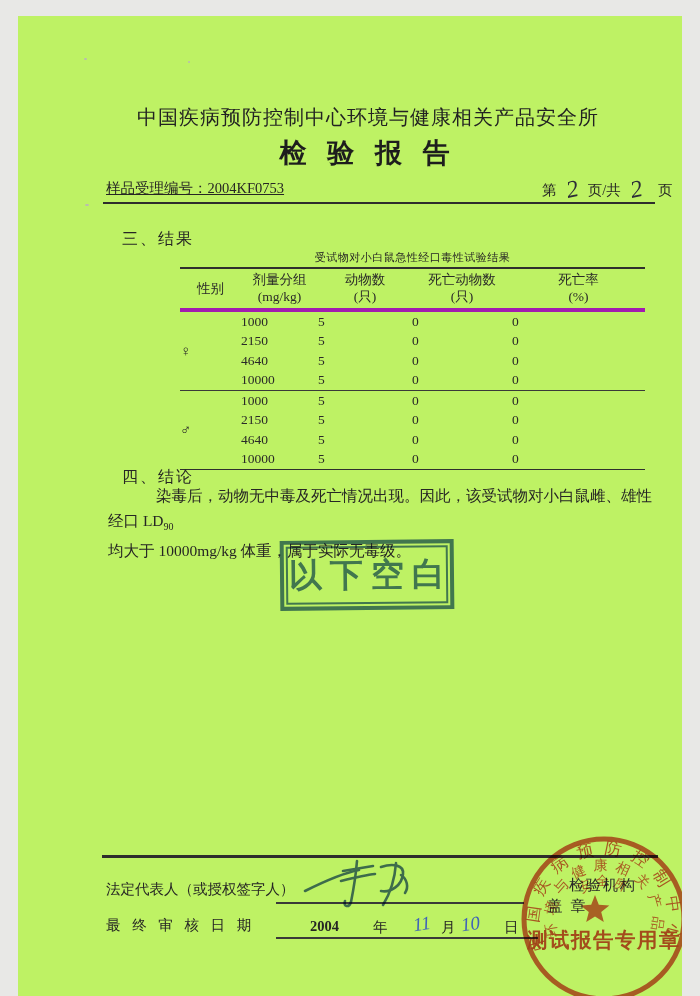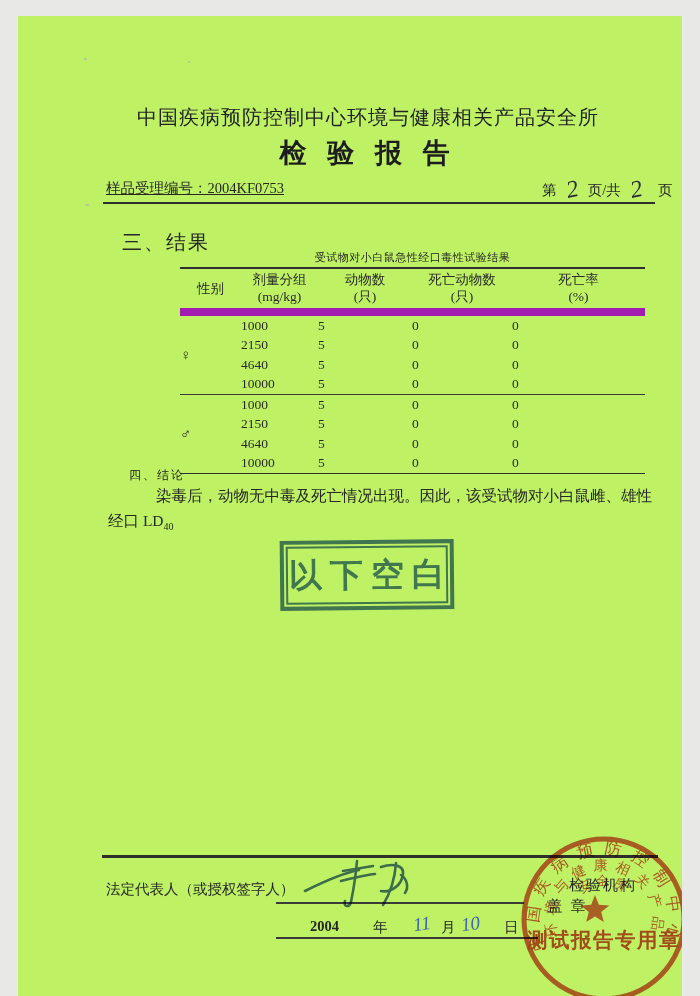--- a/index.html
+++ b/index.html
@@ -15,34 +15,34 @@
   .report-title{top:119px;left:0;width:700px;text-align:center;font-size:27px;font-weight:bold;letter-spacing:7px;color:#1d1d1d;}
   
   .sample-no{top:163px;left:88px;font-size:14.5px;text-decoration:underline;}
   .page-indicator{top:158px;left:524px;font-size:14.5px;white-space:nowrap;}
   .hand{font-style:italic;color:#2c2d38;display:inline-block;}
   .hand-page{font-size:24px;transform:rotate(-12deg) translateY(2px);margin:0 6px;font-weight:500;}
   .hand-blue{color:#3f63b8;font-size:19px;transform:rotate(-8deg);font-weight:500;}
   .rule{background:#2e2e2c;height:2px;}
   .rule-top{top:186px;left:85px;width:552px;}
   
-  .results-heading{top:213px;left:104px;font-size:20px;letter-spacing:2px;}
+  .results-heading{top:213px;left:104px;font-size:16px;letter-spacing:2px;}
   .table-wrap{top:234px;left:162px;width:465px;}
   .table-title{text-align:center;font-size:11px;letter-spacing:.5px;margin-bottom:2px;}
   table{width:100%;border-collapse:collapse;table-layout:fixed;font-size:13.5px;color:#2a2a28;}
   table{border-top:2px solid #2f2f2d;border-bottom:1.5px solid #2f2f2d;}
-  thead tr{border-bottom:8px solid #a21caf;}
+  thead tr{border-bottom:4px solid #a21caf;}
   th{font-weight:normal;padding:2px 0 3px;line-height:17px;vertical-align:middle;}
   td{height:19.5px;padding:0;}
   th{text-align:center;}
   tbody.group-a{border-bottom:1.5px solid #3a3a38;}
   .sex-cell{font-size:15px;}
   .c0{width:61px}.c1{width:77px}.c2{width:94px}.c3{width:100px}.c4{width:133px}
   
-  .conclusion-heading{top:451px;left:111px;font-size:12px;letter-spacing:2px;}
+  .conclusion-heading{top:451px;left:104px;font-size:16px;letter-spacing:2px;}
   .conclusion-p{top:468px;left:90px;width:558px;font-size:15.5px;line-height:24.5px;}
   .conclusion-p .ln1{text-indent:48px;}
   sub{font-size:10px;}
   
   .blank-stamp{
     top:524px;left:262px;width:174px;height:70px;
     border:4px solid #4a73c2;box-sizing:border-box;
     transform:rotate(-.6deg);mix-blend-mode:multiply;opacity:.93;
   }
   .blank-stamp-inner{
@@ -179,21 +179,22 @@
           <td>5</td>
           <td>0</td>
           <td>0</td>
         </tr>
       </tbody>
     </table>
   </div>
 
   <div class="abs conclusion-heading">四、结论</div>
   <div class="abs conclusion-p">
-    <div class="ln1"><span>染毒后，动物无中毒及死亡情况出现。因此，该受试物对小白鼠雌、雄性经口 LD</span><sub>40</sub></div>
+    <div class="ln1"><span>染毒后，动物无中毒及死亡情况出现。因此，该受试物对小白鼠雌、雄性经口 LD</span><sub>90</sub></div>
+    <div class="ln2">均大于 10000mg/kg 体重，属于实际无毒级。</div>
   </div>
 
   <div class="abs blank-stamp">
     <div class="blank-stamp-inner">
       <span class="blank-stamp-text">以下空白</span>
     </div>
   </div>
 
   <div class="abs rule rule-footer"></div>
 
@@ -205,20 +206,21 @@
       <path d="M4,36 C22,27 42,18 58,15"></path>
       <path d="M56,6 C55,18 53,32 50,47 C48,53 42,52 44,46"></path>
       <path d="M42,16 L72,11"></path>
       <path d="M40,26 C52,23 64,20 74,19"></path>
       <path d="M80,12 C92,8 103,10 102,19 C101,30 90,38 80,36"></path>
       <path d="M95,8 C94,22 90,37 82,50"></path>
       <path d="M100,20 C106,24 108,32 104,38"></path>
     </g>
   </svg>
 
+  <div class="abs date-label">最 终 审 核 日 期</div>
   <div class="abs date-underline"></div>
   <span class="abs v-year">2004</span>
   <span class="abs u-year">年</span>
   <span class="abs hand hand-blue v-month">11</span>
   <span class="abs u-month">月</span>
   <span class="abs hand hand-blue v-day">10</span>
   <span class="abs u-day">日</span>
 
   <div class="abs seal-label-1">检验机构</div>
   <div class="abs seal-label-2">盖章</div>

